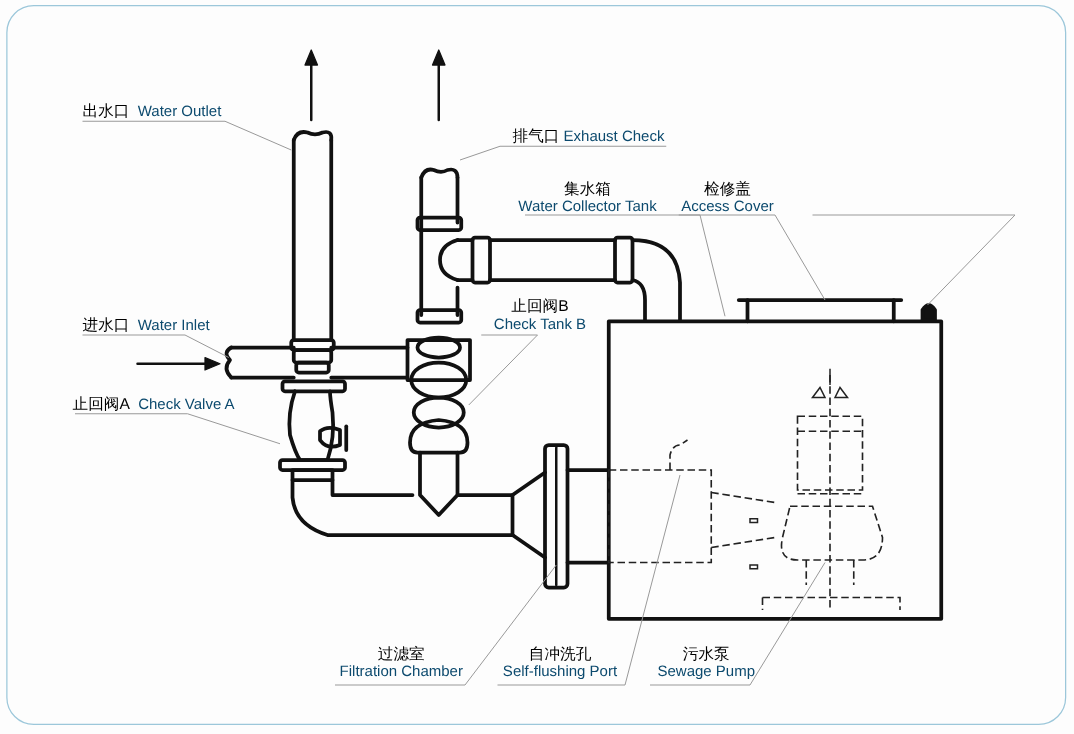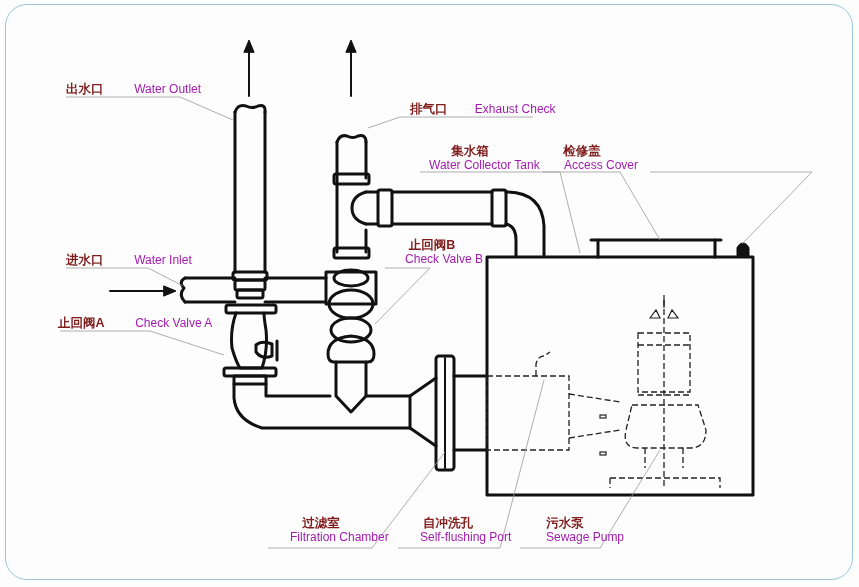--- a/index.html
+++ b/index.html
@@ -1,21 +1,21 @@
 <!DOCTYPE html>
 <html><head>
 <meta charset="utf-8">
 <style>
   html, body { margin:0; padding:0; background:#fdfdfd; }
   body { width:859px; height:587px; position:relative; overflow:hidden; font-family:"Liberation Sans", "DejaVu Sans", sans-serif; }
   .frame { position:absolute; left:5px; top:4px; width:848px; height:576px; border:1px solid #9cc7da; border-radius:22px; background:#fdfdfd; box-sizing:border-box; }
   svg { position:absolute; left:0; top:0; }
   .lbl { position:absolute; font-size:12px; color:#444; white-space:nowrap; line-height:14px; }
-  .lbl .zh { color:#7f1d1d; font-weight:bold; font-size:12.5px; }
-  .lbl .en { color:#a21caf;margin-left:24px; }
+  .lbl .zh { color:#000000; font-weight:normal; font-size:12.5px; }
+  .lbl .en { color:#0c4a6e; }
   .stack { text-align:center; }
 </style>
 </head>
 <body>
 
 <div class="frame"></div>
 
 <svg width="859" height="587" viewBox="0 0 859 587">
   <g fill="none" stroke="#111" stroke-width="3" stroke-linejoin="round" stroke-linecap="round">
 
@@ -144,21 +144,21 @@
 <div class="lbl" style="left:66px;top:253px;">
   <span class="zh">进水口</span>&nbsp;
   <span class="en">Water Inlet</span>
 </div>
 <div class="lbl" style="left:58px;top:316px;">
   <span class="zh">止回阀A</span>&nbsp;
   <span class="en">Check Valve A</span>
 </div>
 <div class="lbl stack" style="left:377px;top:238px;width:110px;">
   <div class="zh">止回阀B</div>
-  <div class="en">Check Valve B</div>
+  <div class="en">Check Tank B</div>
 </div>
 <div class="lbl stack" style="left:405px;top:144px;width:130px;">
   <div class="zh">集水箱</div>
   <div class="en">Water Collector Tank</div>
 </div>
 <div class="lbl stack" style="left:540px;top:144px;width:84px;text-align:center;">
   <div class="zh">检修盖</div>
   <div class="en">Access Cover</div>
 </div>
 <div class="lbl stack" style="left:646px;top:144px;width:164px;">

